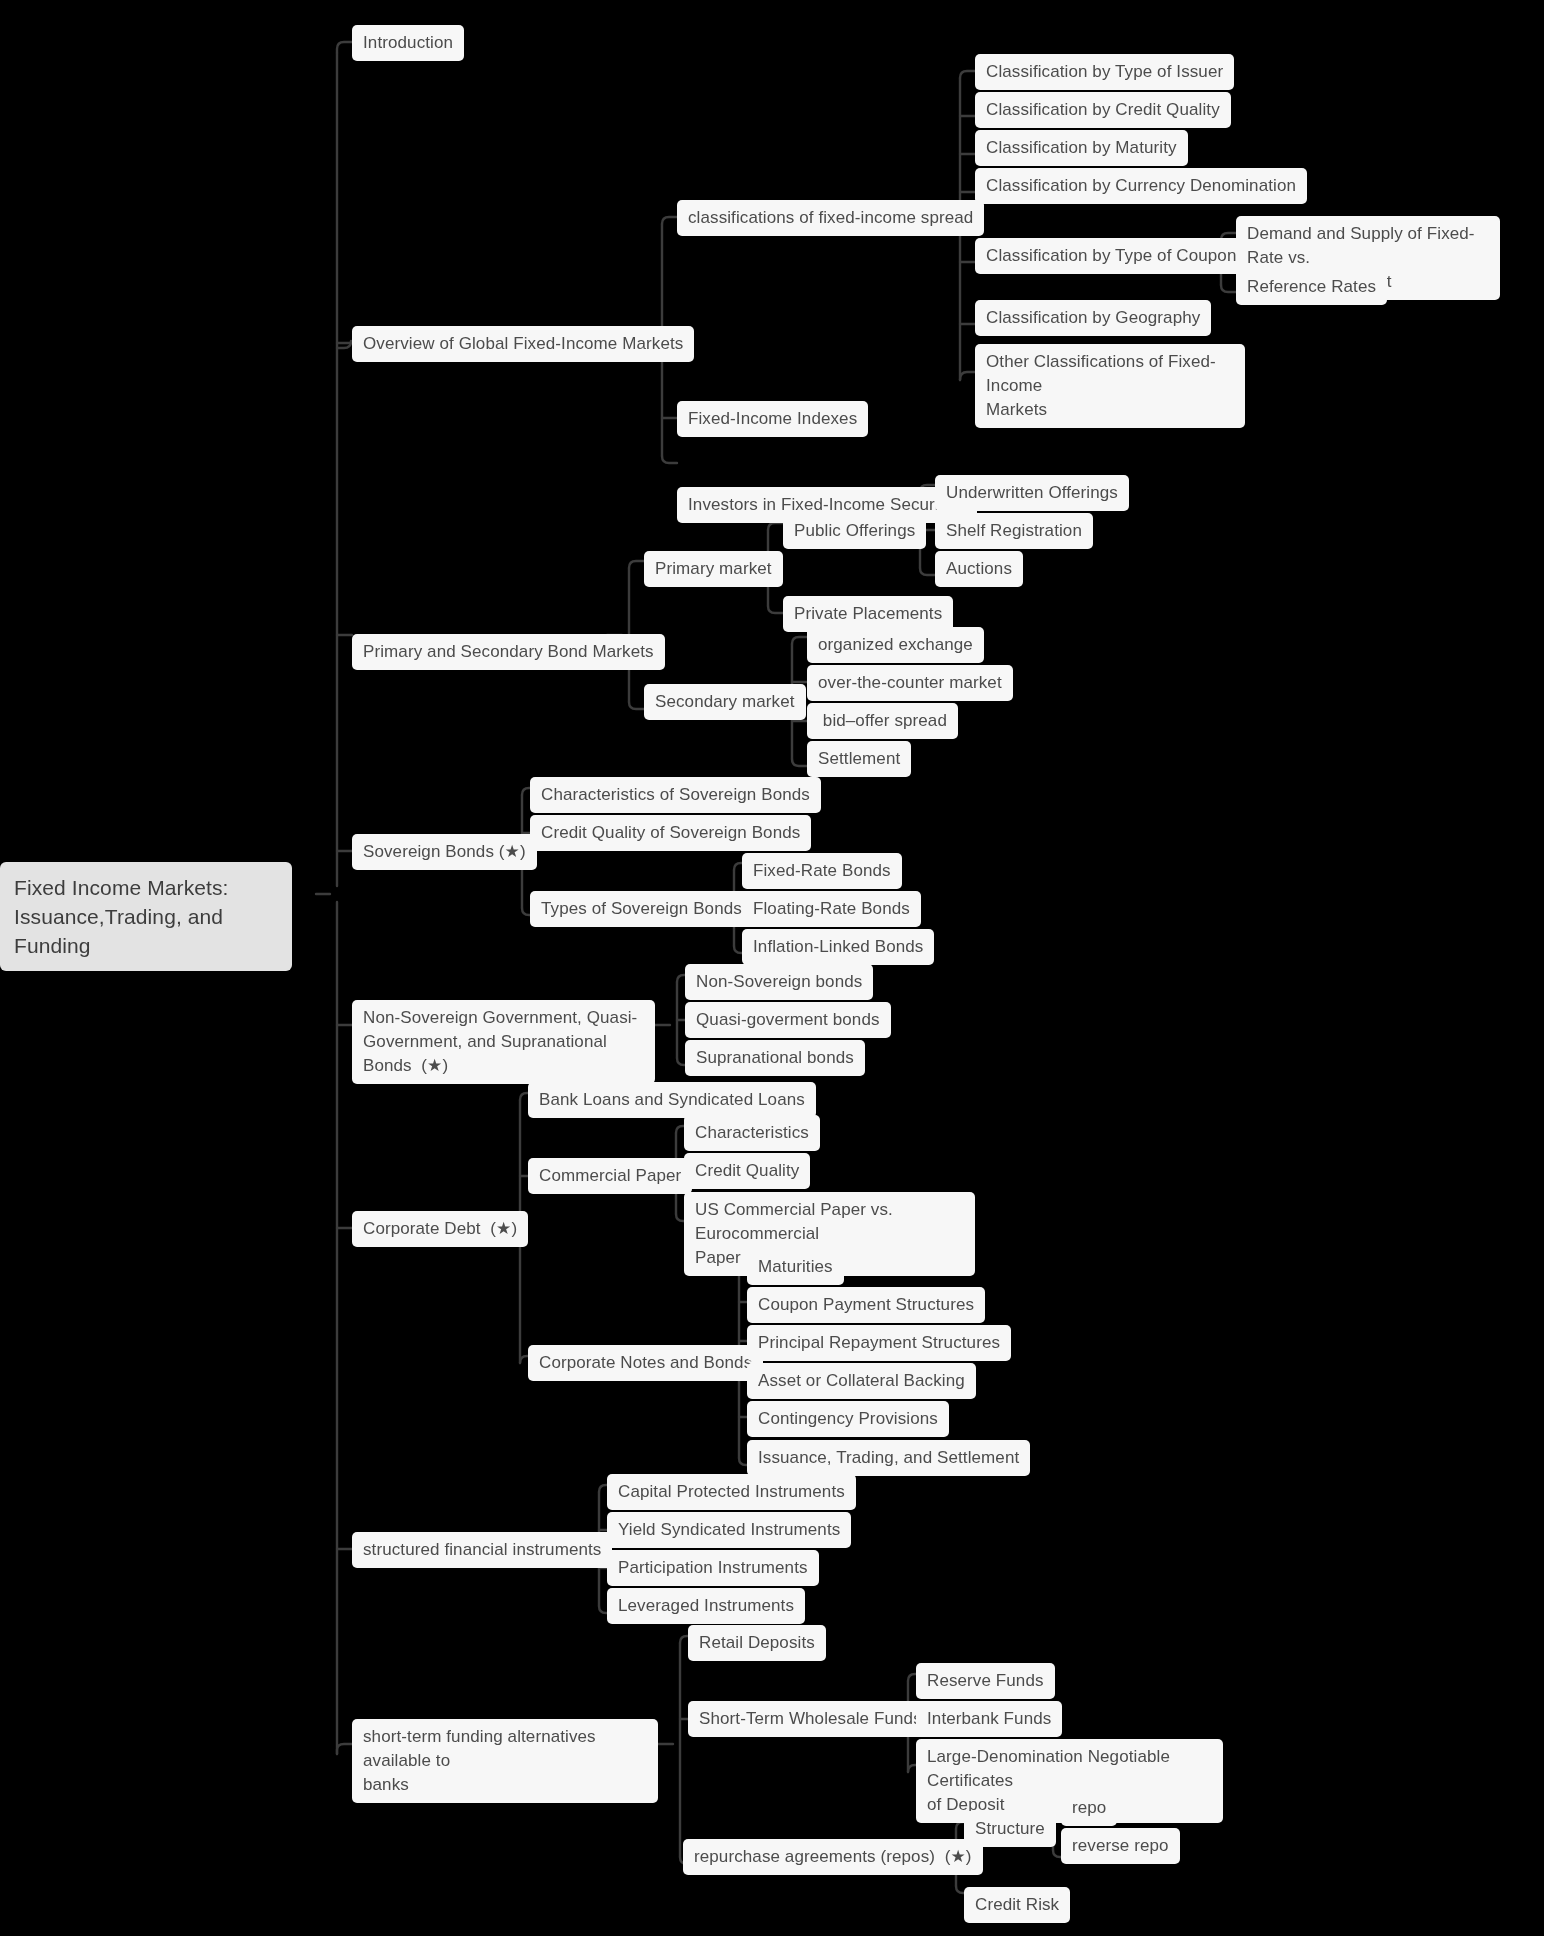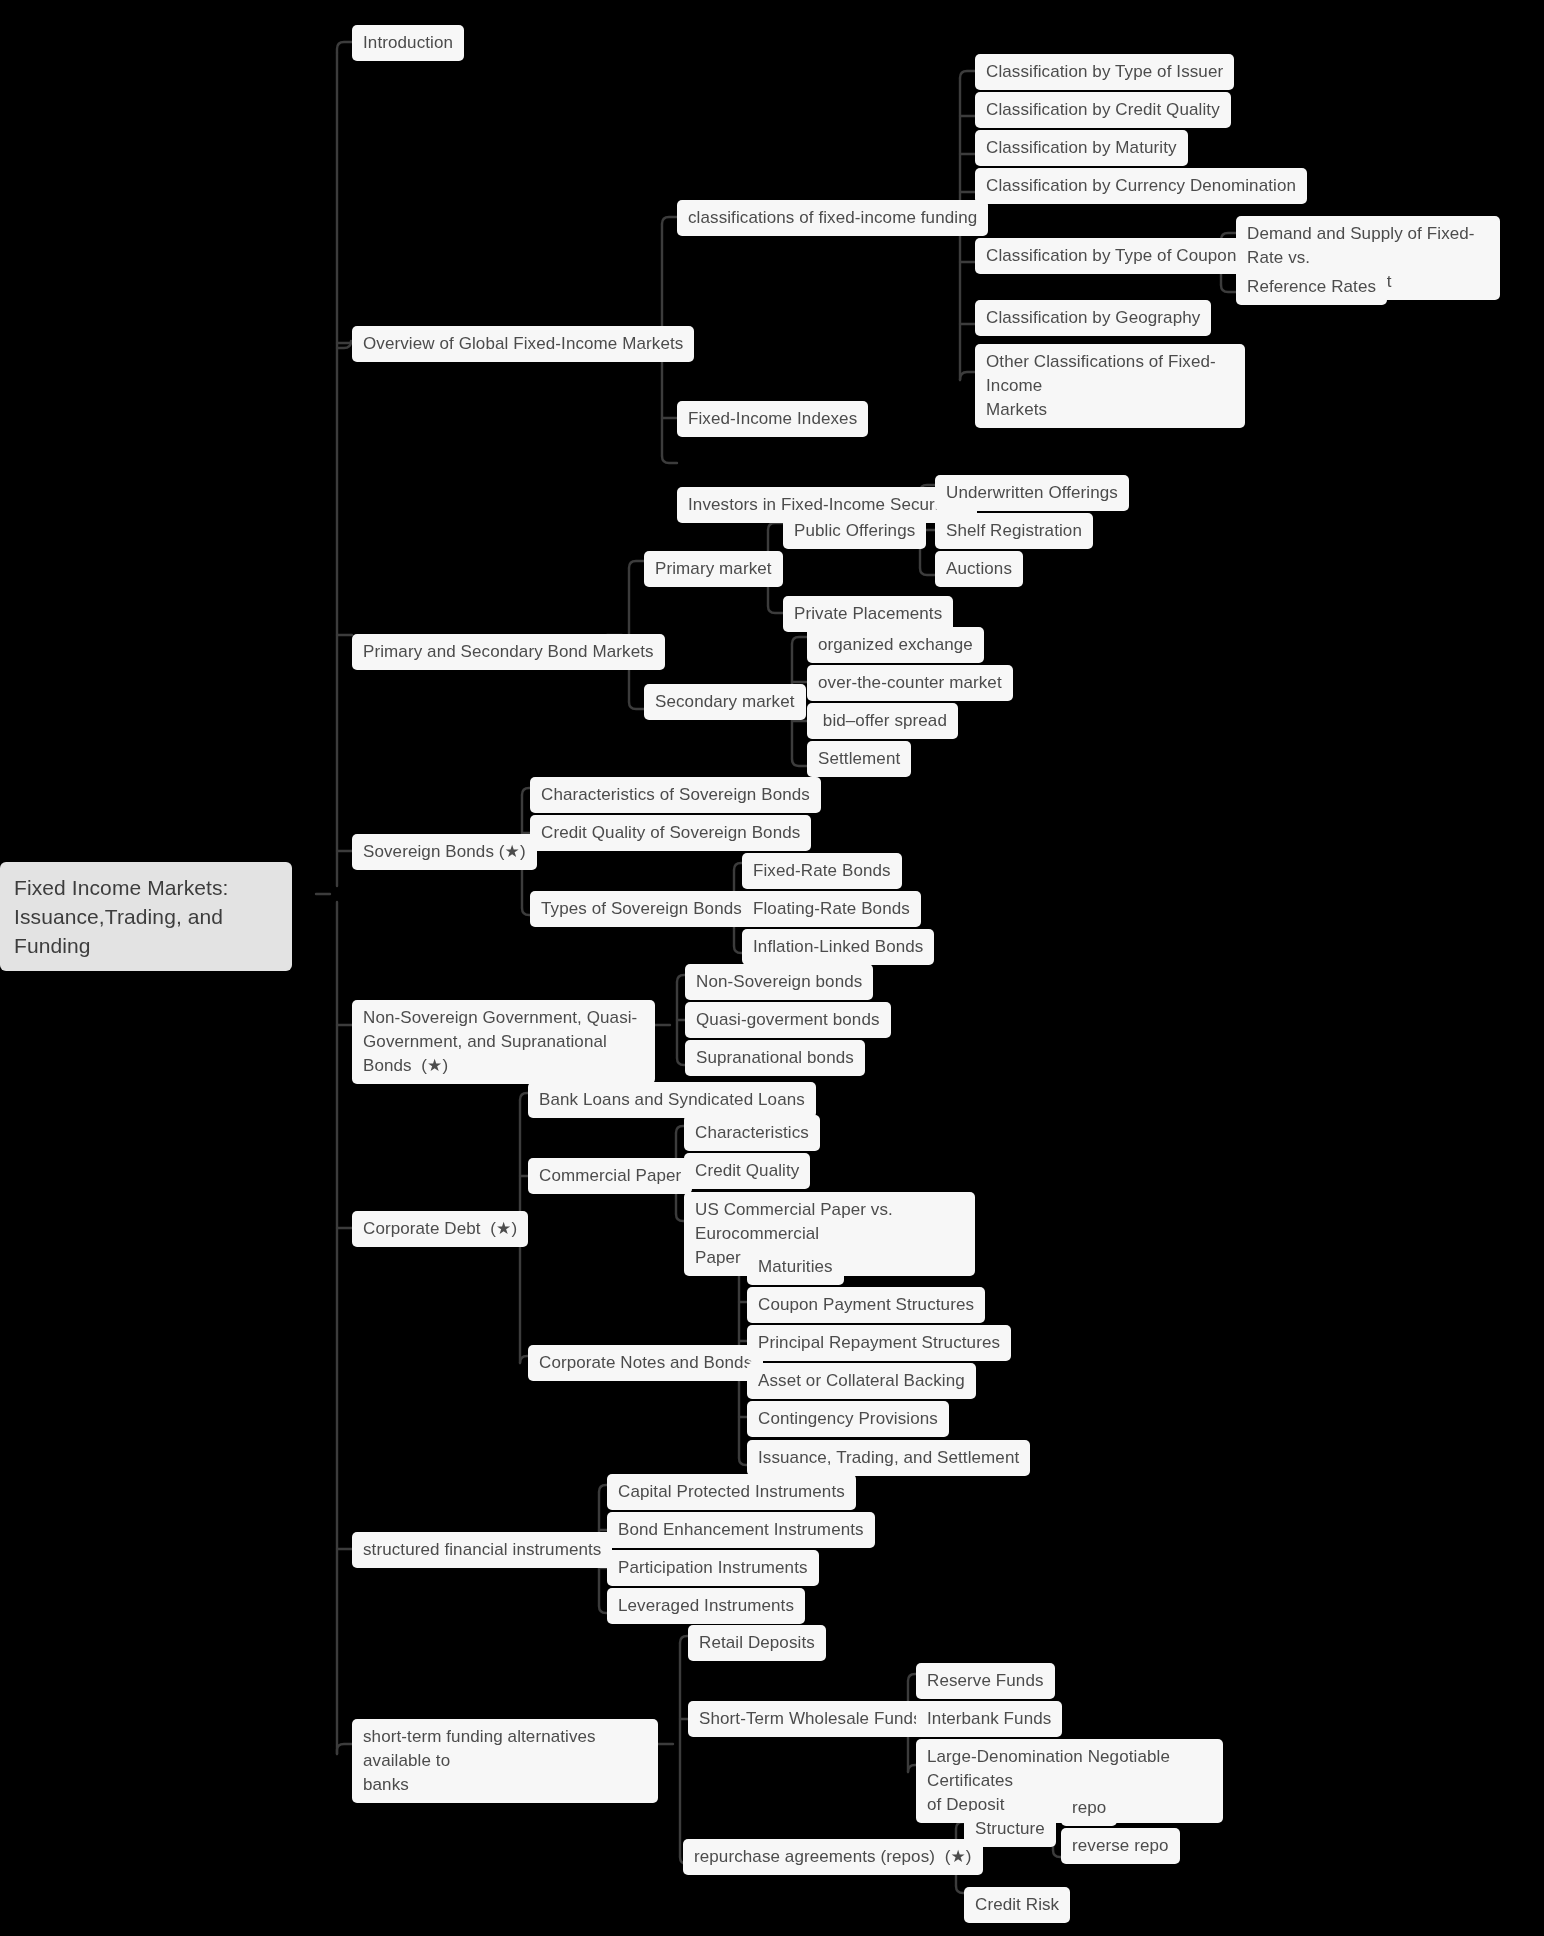--- a/index.html
+++ b/index.html
@@ -184,21 +184,21 @@
   <div class="node" style="left:352px;top:1000px;width:303px;">Non-Sovereign Government, Quasi-
 Government, and Supranational Bonds  (★)</div>
 
   <div class="node" style="left:352px;top:1211px;text-align:center;">Corporate Debt  (★)</div>
 
   <div class="node" style="left:352px;top:1532px;">structured financial instruments</div>
 
   <div class="node" style="left:352px;top:1719px;width:306px;">short-term funding alternatives available to
 banks</div>
 
-  <div class="node" style="left:677px;top:200px;">classifications of fixed-income funding</div>
+  <div class="node" style="left:677px;top:200px;">classifications of fixed-income spread</div>
   <div class="node" style="left:677px;top:401px;">Fixed-Income Indexes</div>
   <div class="node" style="left:677px;top:439px;margin-top:48px;">Investors in Fixed-Income Securities</div>
 
   <div class="node" style="left:975px;top:54px;">Classification by Type of Issuer</div>
   <div class="node" style="left:975px;top:92px;">Classification by Credit Quality</div>
   <div class="node" style="left:975px;top:130px;">Classification by Maturity</div>
   <div class="node" style="left:975px;top:168px;">Classification by Currency Denomination</div>
   <div class="node" style="left:975px;top:238px;">Classification by Type of Coupon</div>
   <div class="node" style="left:975px;top:300px;">Classification by Geography</div>
   <div class="node" style="left:975px;top:344px;width:270px;">Other Classifications of Fixed-Income
@@ -245,21 +245,21 @@
 Paper</div>
 
   <div class="node" style="left:747px;top:1249px;">Maturities</div>
   <div class="node" style="left:747px;top:1287px;">Coupon Payment Structures</div>
   <div class="node" style="left:747px;top:1325px;">Principal Repayment Structures</div>
   <div class="node" style="left:747px;top:1363px;">Asset or Collateral Backing</div>
   <div class="node" style="left:747px;top:1401px;">Contingency Provisions</div>
   <div class="node" style="left:747px;top:1440px;">Issuance, Trading, and Settlement</div>
 
   <div class="node" style="left:607px;top:1474px;">Capital Protected Instruments</div>
-  <div class="node" style="left:607px;top:1512px;">Bond Enhancement Instruments</div>
+  <div class="node" style="left:607px;top:1512px;">Yield Syndicated Instruments</div>
   <div class="node" style="left:607px;top:1550px;">Participation Instruments</div>
   <div class="node" style="left:607px;top:1588px;">Leveraged Instruments</div>
 
   <div class="node" style="left:688px;top:1625px;">Retail Deposits</div>
   <div class="node" style="left:688px;top:1701px;">Short-Term Wholesale Funds</div>
   <div class="node" style="left:683px;top:1839px;">repurchase agreements (repos)  (★)</div>
 
   <div class="node" style="left:916px;top:1663px;">Reserve Funds</div>
   <div class="node" style="left:916px;top:1701px;">Interbank Funds</div>
   <div class="node" style="left:916px;top:1739px;width:307px;">Large-Denomination Negotiable Certificates

